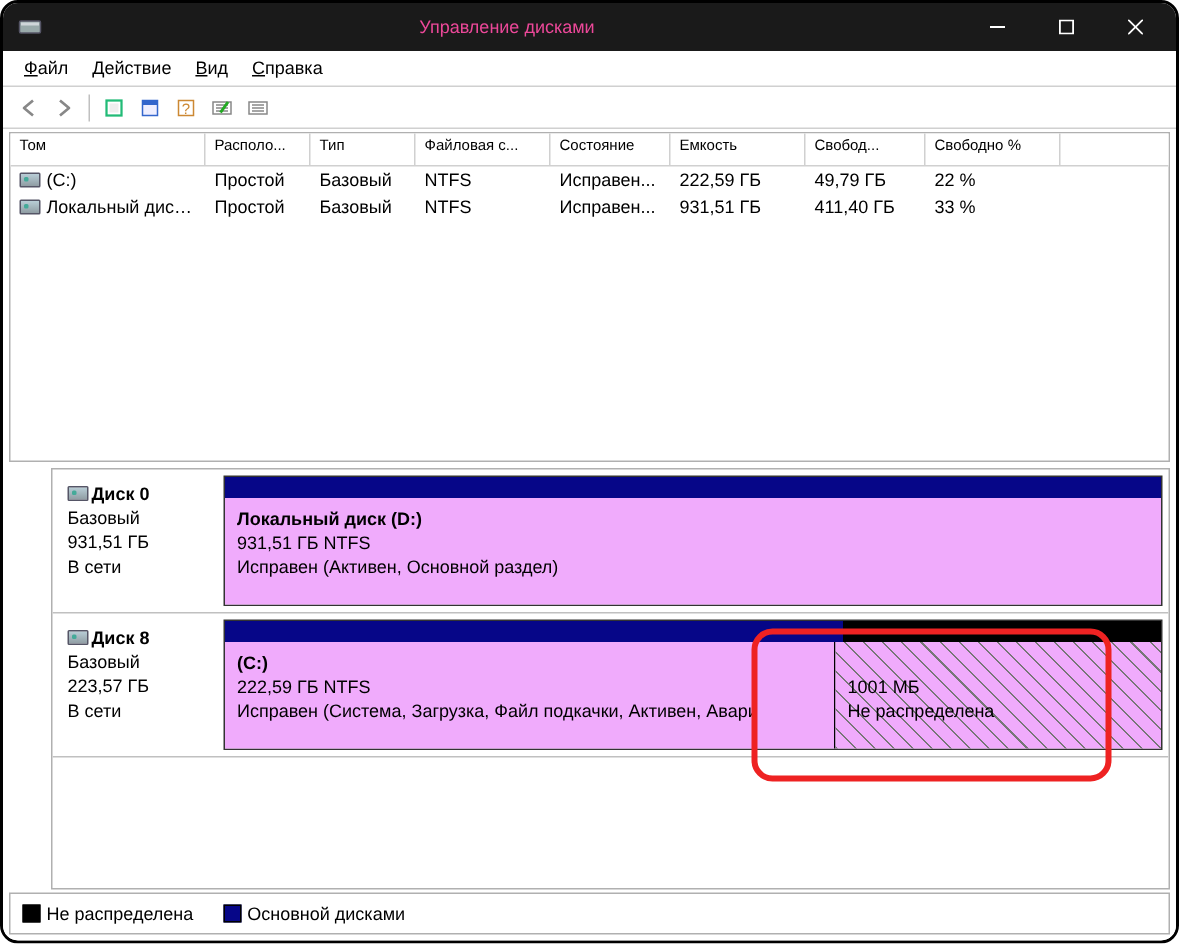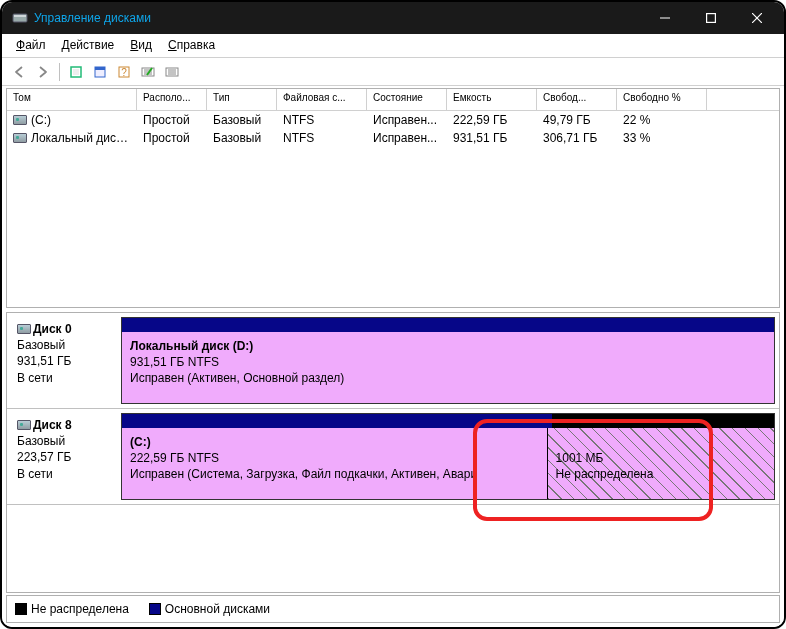--- a/index.html
+++ b/index.html
@@ -1,20 +1,20 @@
 <!DOCTYPE html>
 <html><head>
 <meta charset="utf-8">
 <style>
   * { box-sizing: border-box; margin: 0; padding: 0; }
   body { font-family: "Segoe UI", Tahoma, sans-serif; font-size: 12px; background: #fff; color: #000; }
   .window { width: 786px; height: 629px; border: 2px solid #000; border-radius: 12px; overflow: hidden; display: flex; flex-direction: column; background: #fff; margin: 0 auto; }
   .titlebar { height: 32px; background: #1a1a1a; color: #fff; display: flex; align-items: center; padding: 0 4px; }
   .titlebar .title-icon { width: 16px; height: 16px; margin: 0 6px; display: inline-flex; align-items: center; justify-content: center; }
-  .titlebar .title-text { font-size: 12px; flex: 1; color: #0ea5e9; }
+  .titlebar .title-text { font-size: 12px; flex: 1; color: #ec4899; text-align: center; }
   .win-controls { display: flex; }
   .win-btn { width: 46px; height: 32px; display: flex; align-items: center; justify-content: center; color: #fff; }
   .menubar { height: 24px; background: #fff; display: flex; align-items: flex-start; padding: 2px 6px; border-bottom: 1px solid #d0d0d0; }
   .menubar .menu-item { padding: 2px 8px; }
   .menubar .mu { text-decoration: underline; }
   .toolbar { height: 28px; background: #fff; display: flex; align-items: center; padding: 2px 6px; gap: 2px; border-bottom: 1px solid #d0d0d0; }
   .tbbtn { width: 22px; height: 22px; display: flex; align-items: center; justify-content: center; border: 1px solid transparent; border-radius: 2px; color: #555; }
   .tbsep { width: 1px; height: 18px; background: #c0c0c0; margin: 0 3px; }
   .content { flex: 1; display: flex; flex-direction: column; background: #fff; padding: 2px 4px 4px 4px; }
   
@@ -28,21 +28,21 @@
   .c-lay   { width: 70px;  }
   .c-type  { width: 70px;  }
   .c-fs    { width: 90px;  }
   .c-stat  { width: 80px;  }
   .c-cap   { width: 90px;  text-align: left; }
   .c-free  { width: 80px;  text-align: left; }
   .c-pct   { width: 90px;  }
   .disk-icon { display: inline-block; width: 14px; height: 10px; background: linear-gradient(#b8cdd6, #909da3); border: 1px solid #556; border-radius: 1px; margin-right: 4px; vertical-align: -1px; position: relative; }
   .disk-icon::after { content:""; position:absolute; left:2px; top:2px; width:3px; height:3px; background:#4a9; border-radius:1px;}
   
-  .gfx-pane { flex: 1; border: 1px solid #b0b0b0; margin-top: 4px; overflow-y: auto; }
+  .gfx-pane { flex: 1; border: 1px solid #b0b0b0; margin-top: 4px; overflow-y: auto; margin-left: 28px; }
   .disk-block { display: flex; border-bottom: 1px solid #c0c0c0; min-height: 96px; padding: 4px; }
   .disk-meta { width: 110px; padding: 4px 6px; font-size: 12px; line-height: 1.35; }
   .disk-meta .mname { font-weight: bold; }
   .disk-meta .disk-icon { margin-right: 2px; }
   .disk-parts { flex: 1; border: 1px solid #333; display: flex; flex-direction: column; }
   .parts-bar { height: 14px; background: #060688; }
   .parts-row { flex: 1; display: flex; }
   .part { border-right: 1px solid #000; padding: 6px 8px; font-size: 12px; line-height: 1.35; background: #f0abfc; }
   .part:last-child { border-right: none; }
   .part .pn { font-weight: bold; }
@@ -167,21 +167,21 @@
             <div class="cell c-free">49,79 ГБ</div>
             <div class="cell c-pct">22 %</div>
           </div>
           <div class="vol-row">
             <div class="cell c-vol"><span class="disk-icon"></span>Локальный диск (...</div>
             <div class="cell c-lay">Простой</div>
             <div class="cell c-type">Базовый</div>
             <div class="cell c-fs">NTFS</div>
             <div class="cell c-stat">Исправен...</div>
             <div class="cell c-cap">931,51 ГБ</div>
-            <div class="cell c-free">306,71 ГБ</div>
+            <div class="cell c-free">411,40 ГБ</div>
             <div class="cell c-pct">33 %</div>
           </div>
         </div>
     </div>
 
     <div class="gfx-pane highlight-box" id="gfx-pane">
 
       <div class="disk-block">
           <div class="disk-meta">
             <div><span class="disk-icon"></span><span class="mname">Диск 0</span></div>

